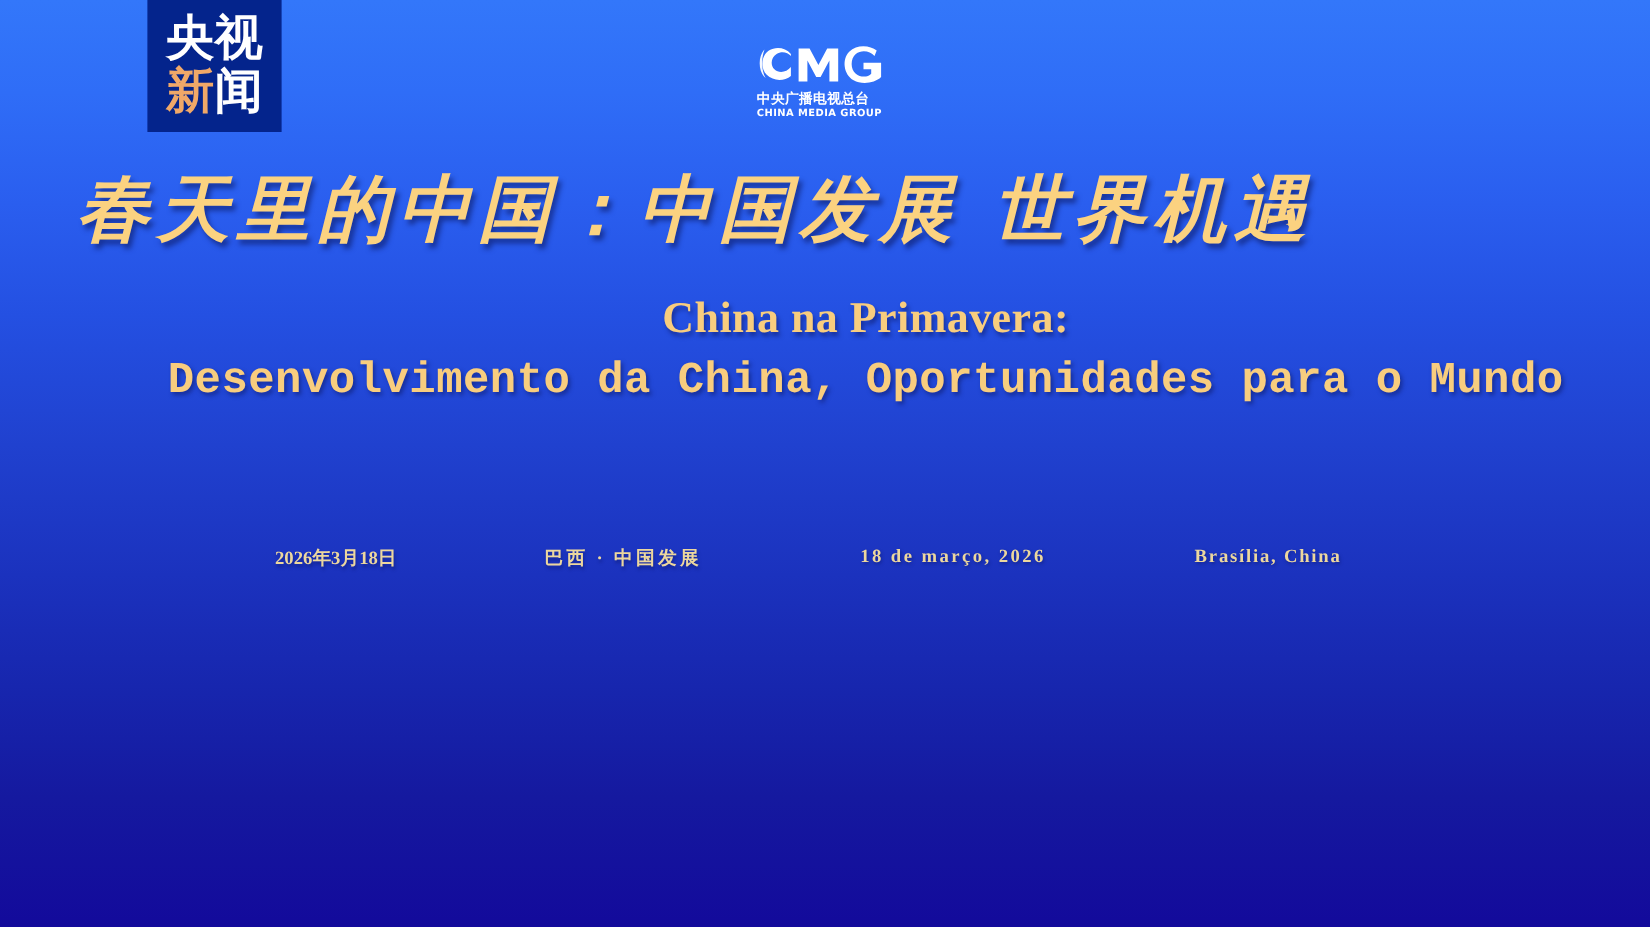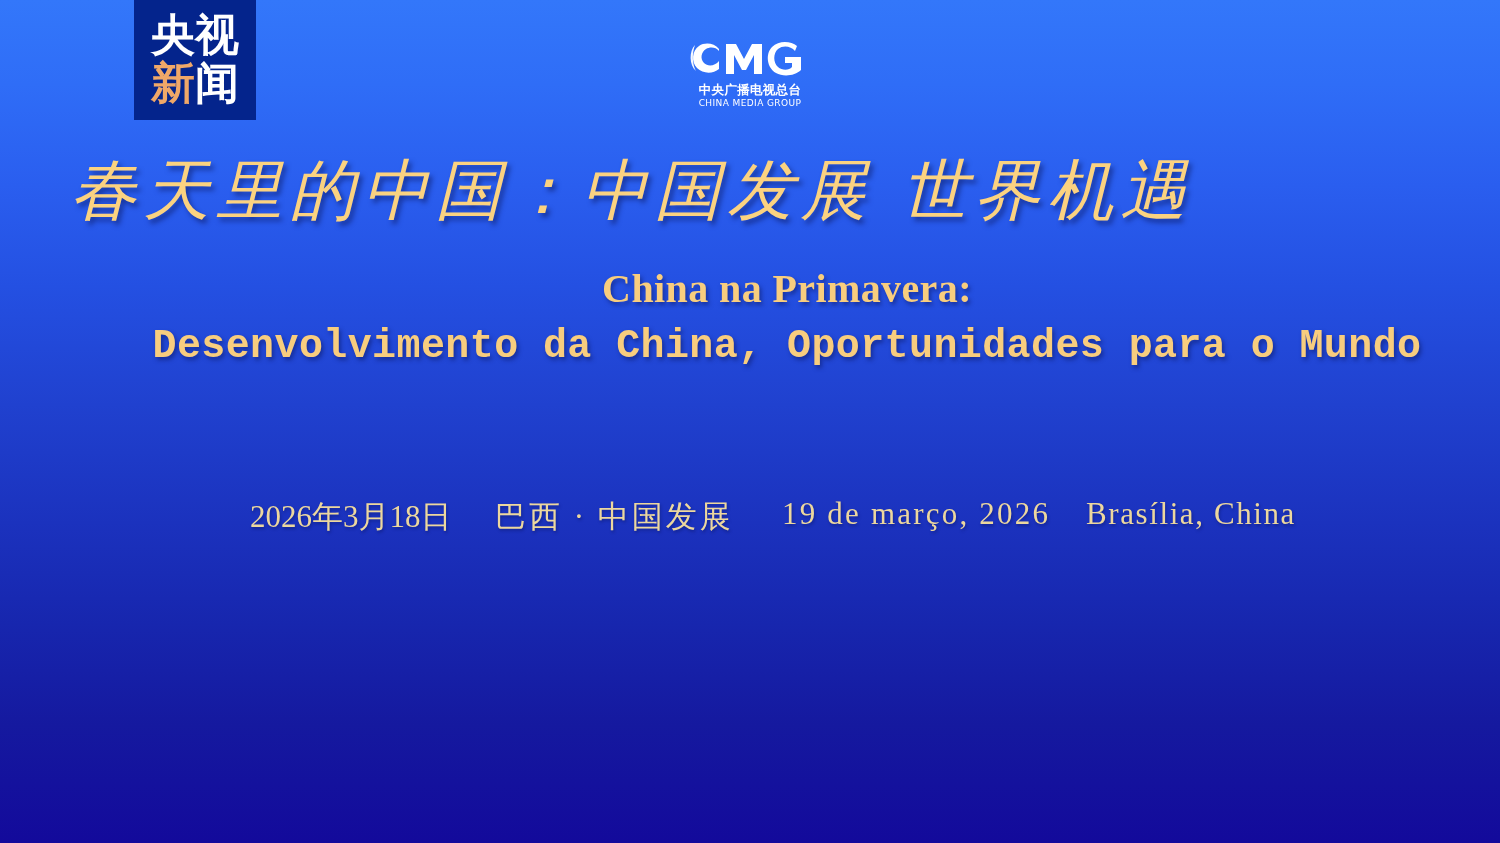--- a/index.html
+++ b/index.html
@@ -54,21 +54,21 @@
   .cctv-row-1 { color: #ffffff; margin-bottom: 4px; }
   .cctv-c-orange { color: #f0a868; }
   .cctv-c-white  { color: #ffffff; }
 
   
   .cmg-logo {
     position: absolute;
     left: 688px;
     top: 38px;
     width: 124px;
-    text-align: center;
+    text-align: left;
     line-height: 1;
   }
   .cmg-mark {
     display: block;
     margin: 0 auto;
   }
   .cmg-cn {
     display: block;
     color: #ffffff;
     font-family: "DejaVu Sans", "Liberation Sans", sans-serif;
@@ -76,37 +76,37 @@
     font-weight: bold;
     letter-spacing: 0.3px;
     margin-top: 4px;
     white-space: nowrap;
   }
   .cmg-en {
     display: block;
     color: #ffffff;
     font-family: "DejaVu Sans", "Liberation Sans", sans-serif;
     font-size: 9px;
-    font-weight: normal;
+    font-weight: bold;
     letter-spacing: 0.4px;
     margin-top: 2px;
     white-space: nowrap;
   }
 
   
   .headline-cn {
     position: absolute;
     left: 0;
     top: 152px;
     width: 1264px;
     text-align: center;
     color: #fbd280;
     font-family: "DejaVu Serif", "Liberation Serif", serif;
     font-size: 66px;
-    font-weight: normal;
+    font-weight: bold;
     font-style: italic;
     letter-spacing: 7px;
     line-height: 1.18;
     white-space: nowrap;
     text-shadow: 3px 4px 5px rgba(10, 20, 90, 0.55);
   }
 
   
   .headline-pt {
     position: absolute;
@@ -125,22 +125,22 @@
 
   
   .meta-strip {
     position: absolute;
     left: 0;
     top: 496px;
     width: 1237px;
     height: 34px;
     color: #ecd79e;
     font-family: "Liberation Serif", "DejaVu Serif", serif;
-    font-weight: normal;
-    font-size: 31px;
+    font-weight: bold;
+    font-size: 17px;
     white-space: nowrap;
     text-shadow: 1px 2px 3px rgba(10, 20, 90, 0.45);
   }
   .meta-item { position: absolute; top: 0; }
   .meta-date-cn  { left: 250px;  letter-spacing: 0px; }
   .meta-place-cn { left: 495px;  letter-spacing: 3px; }
   .meta-date-pt  { left: 782px;  letter-spacing: 2.2px; }
   .meta-place-pt { left: 1086px; letter-spacing: 1.6px; }
 </style>
 </head>
@@ -176,17 +176,17 @@
   </div>
 
   <div class="headline-cn">春天里的中国：中国发展 世界机遇</div>
 
   <div class="headline-pt headline-pt-1">China na Primavera:</div>
   <div class="headline-pt headline-pt-2">Desenvolvimento da China, Oportunidades para o Mundo</div>
 
   <div class="meta-strip">
     <span class="meta-item meta-date-cn">2026年3月18日</span>
     <span class="meta-item meta-place-cn">巴西 · 中国发展</span>
-    <span class="meta-item meta-date-pt">19 de março,  2026</span>
+    <span class="meta-item meta-date-pt">18 de março,  2026</span>
     <span class="meta-item meta-place-pt">Brasília, China</span>
   </div>
 
 </div>
 
 </body></html>

